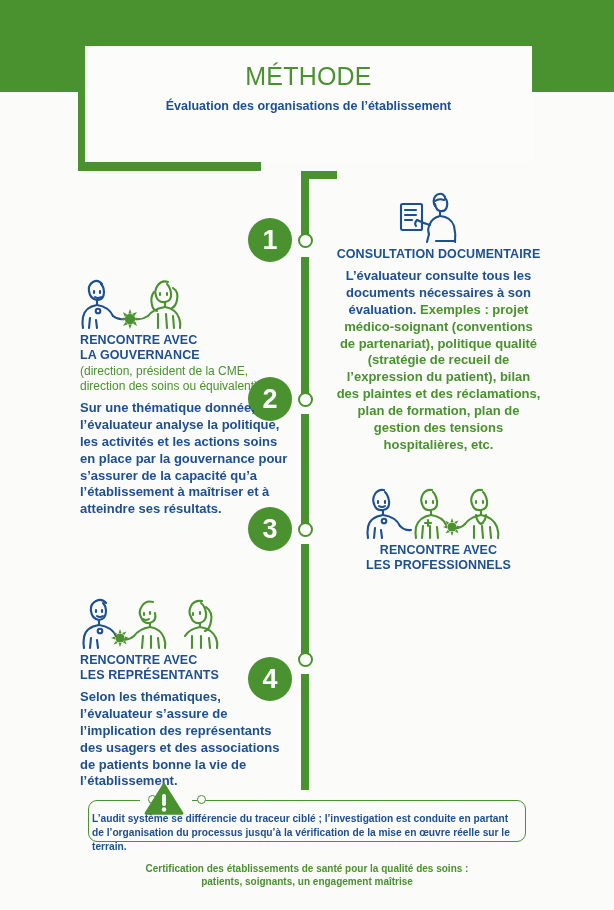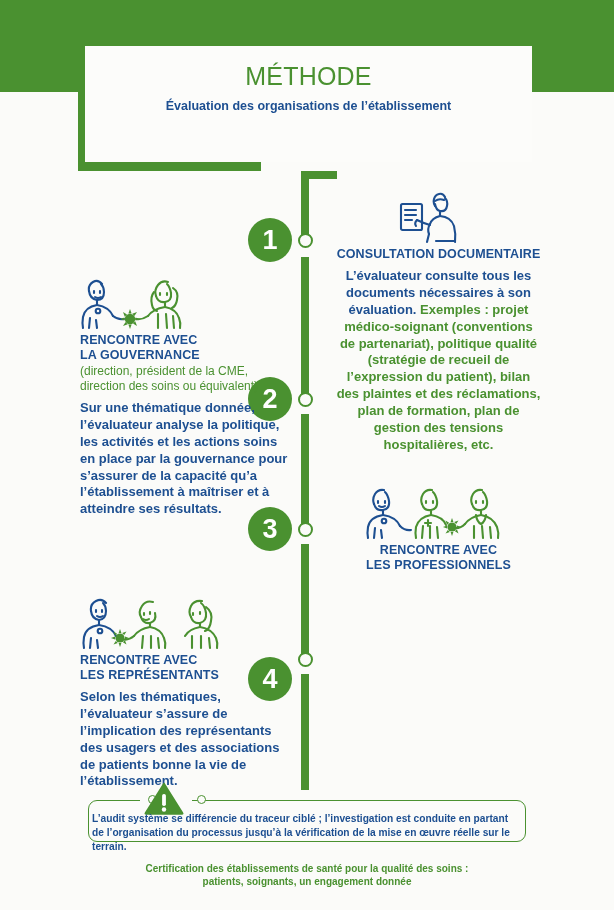--- a/index.html
+++ b/index.html
@@ -424,14 +424,14 @@
     <circle cx="20" cy="27.5" r="2.2" fill="#ffffff"></circle>
   </svg>
 </div>
 <div class="warn-text">
   <div>L’audit système se différencie du traceur ciblé ; l’investigation est conduite en partant</div>
   <div>de l’organisation du processus jusqu’à la vérification de la mise en œuvre réelle sur le terrain.</div>
 </div>
 
 <div class="footer">
   <div>Certification des établissements de santé pour la qualité des soins :</div>
-  <div>patients, soignants, un engagement donnée</div>
+  <div>patients, soignants, un engagement maîtrise</div>
 </div>
 
 </body></html>

